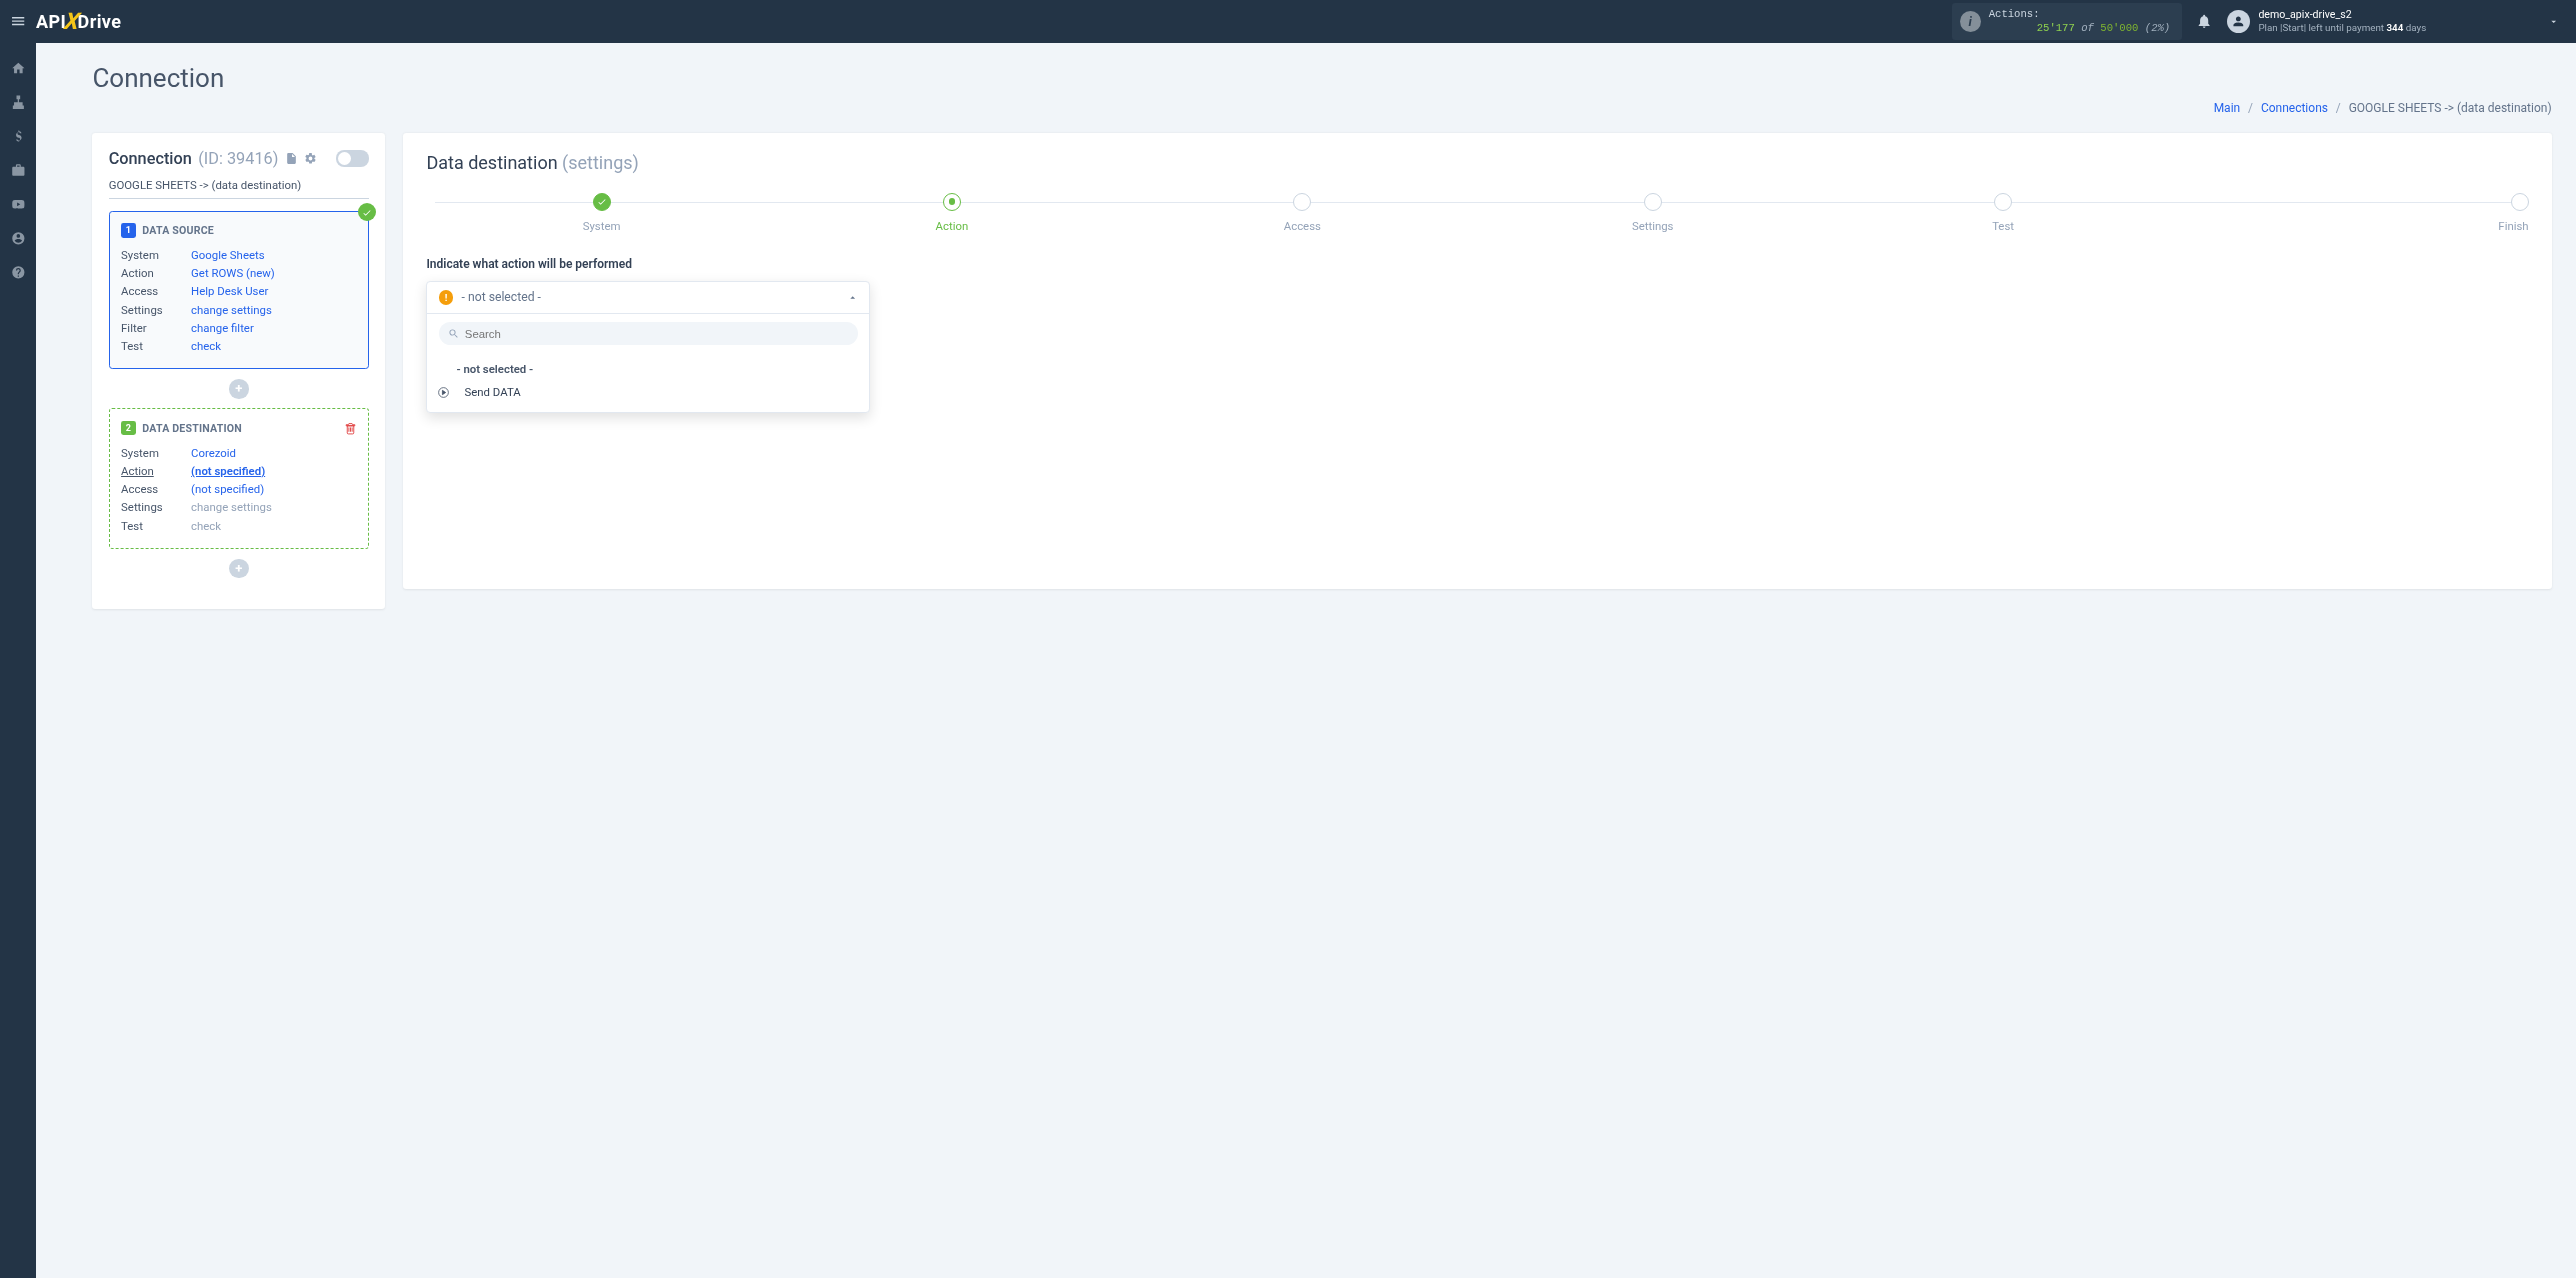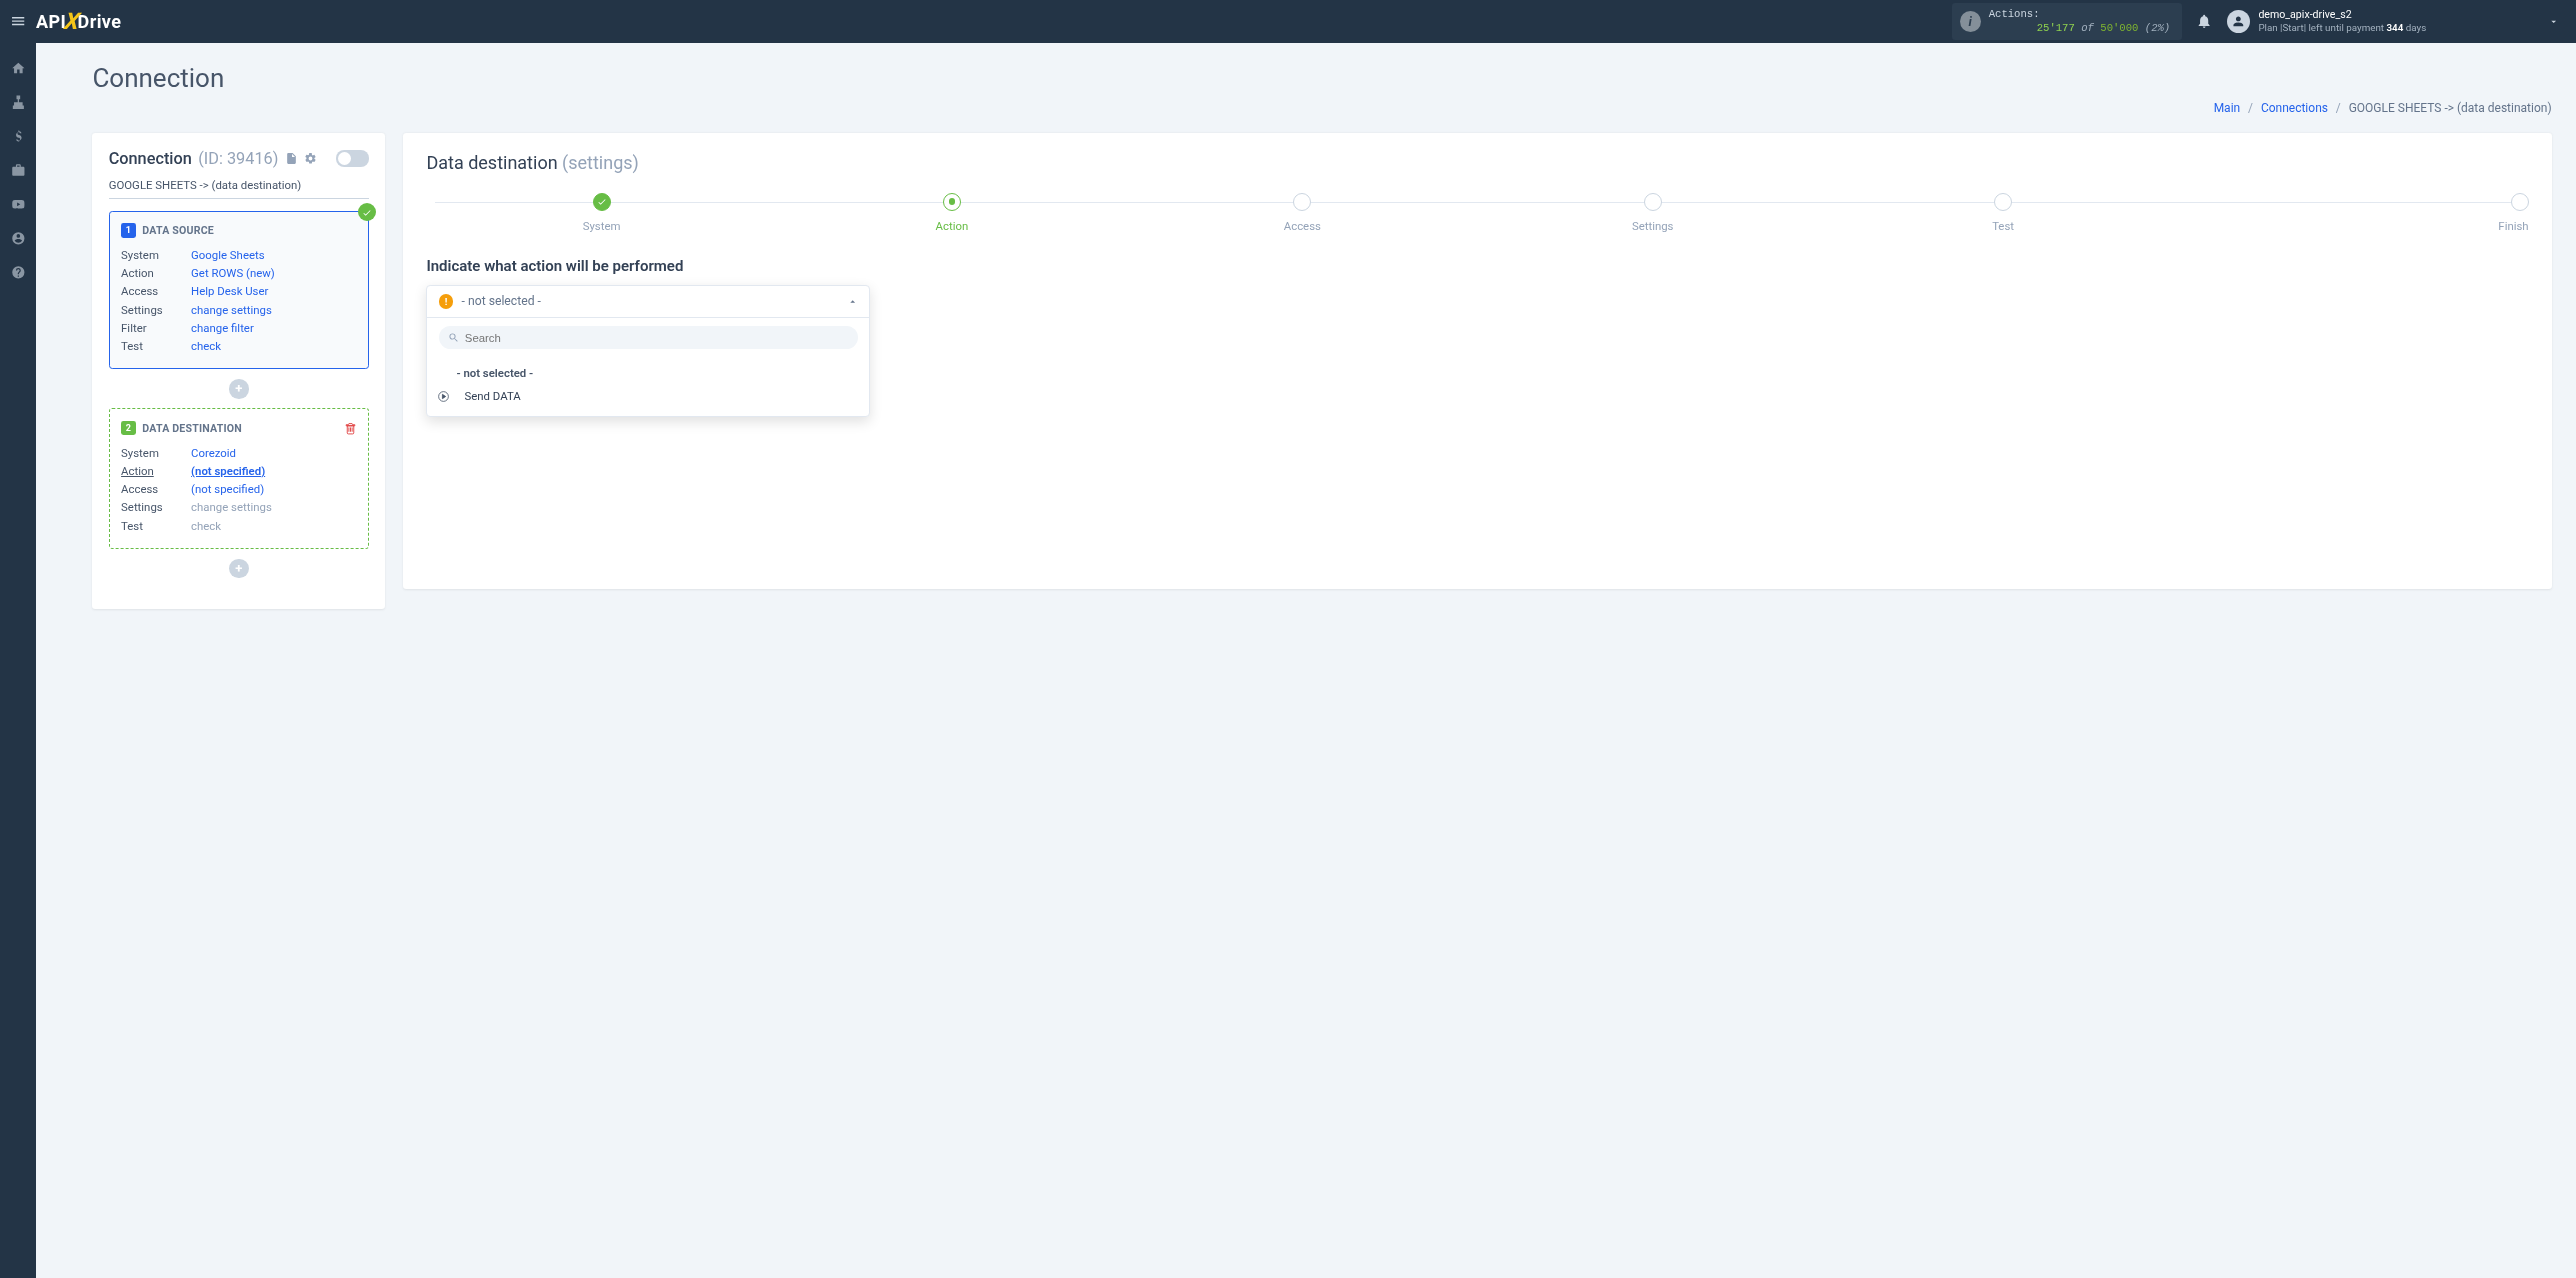--- a/index.html
+++ b/index.html
@@ -85,21 +85,21 @@
 .step:last-child { align-items: flex-end; }
 .step-circle { width: 18px; height: 18px; border-radius: 50%; border: 1.6px solid #cbd5e0; background: #fff; z-index: 2; display: flex; align-items: center; justify-content: center; }
 .step-circle.done { background: #67bd45; border-color: #67bd45; }
 .step-circle.done svg { width: 9.8px; height: 9.8px; fill: #fff; }
 .step-circle.active { border-color: #67bd45; }
 .step-circle.active::after { content: ""; width: 6.5px; height: 6.5px; border-radius: 50%; background: #67bd45; }
 .step-label { margin-top: 8.1px; font-size: 11.4px; color: #94a3b8; }
 .step-label.active { color: #67bd45; }
 .stepper-track { position: absolute; top: 9px; left: 9px; right: 9px; height: 0.8px; background: #e2e8f0; z-index: 1; }
 
-.form-label { font-size: 15px; font-weight: 600; color: #334155; margin-bottom: 9.8px; }
+.form-label { font-size: 12px; font-weight: 600; color: #334155; margin-bottom: 9.8px; }
 .select-box { width: 444px; border: 0.8px solid #e2e8f0; border-radius: 4.1px; background: #fff; box-shadow: 0 4.9px 13px rgba(0,0,0,0.12); overflow: hidden; }
 .select-header { display: flex; align-items: center; gap: 8.1px; padding: 8.1px 11.4px; border-bottom: 0.8px solid #e2e8f0; cursor: pointer; }
 .warn-icon { width: 14.7px; height: 14.7px; border-radius: 50%; background: #f59e0b; color: #fff; font-weight: 700; font-size: 9.8px; display: flex; align-items: center; justify-content: center; }
 .select-header .txt { flex: 1; color: #64748b; font-size: 12.2px; }
 .chev-up { width: 11.4px; height: 11.4px; fill: #64748b; }
 .search-wrap { padding: 8.1px 11.4px; }
 .search-input { width: 100%; border: none; background: #f1f5f9; border-radius: 11.4px; padding: 5.7px 9.8px 5.7px 26px; font-size: 11.4px; color: #334155; outline: none; }
 .search-wrap { position: relative; }
 .search-icon-sm { position: absolute; left: 20.4px; top: 14.7px; width: 11.4px; height: 11.4px; fill: #94a3b8; }
 .options { padding: 3.3px 0 8.1px; }

